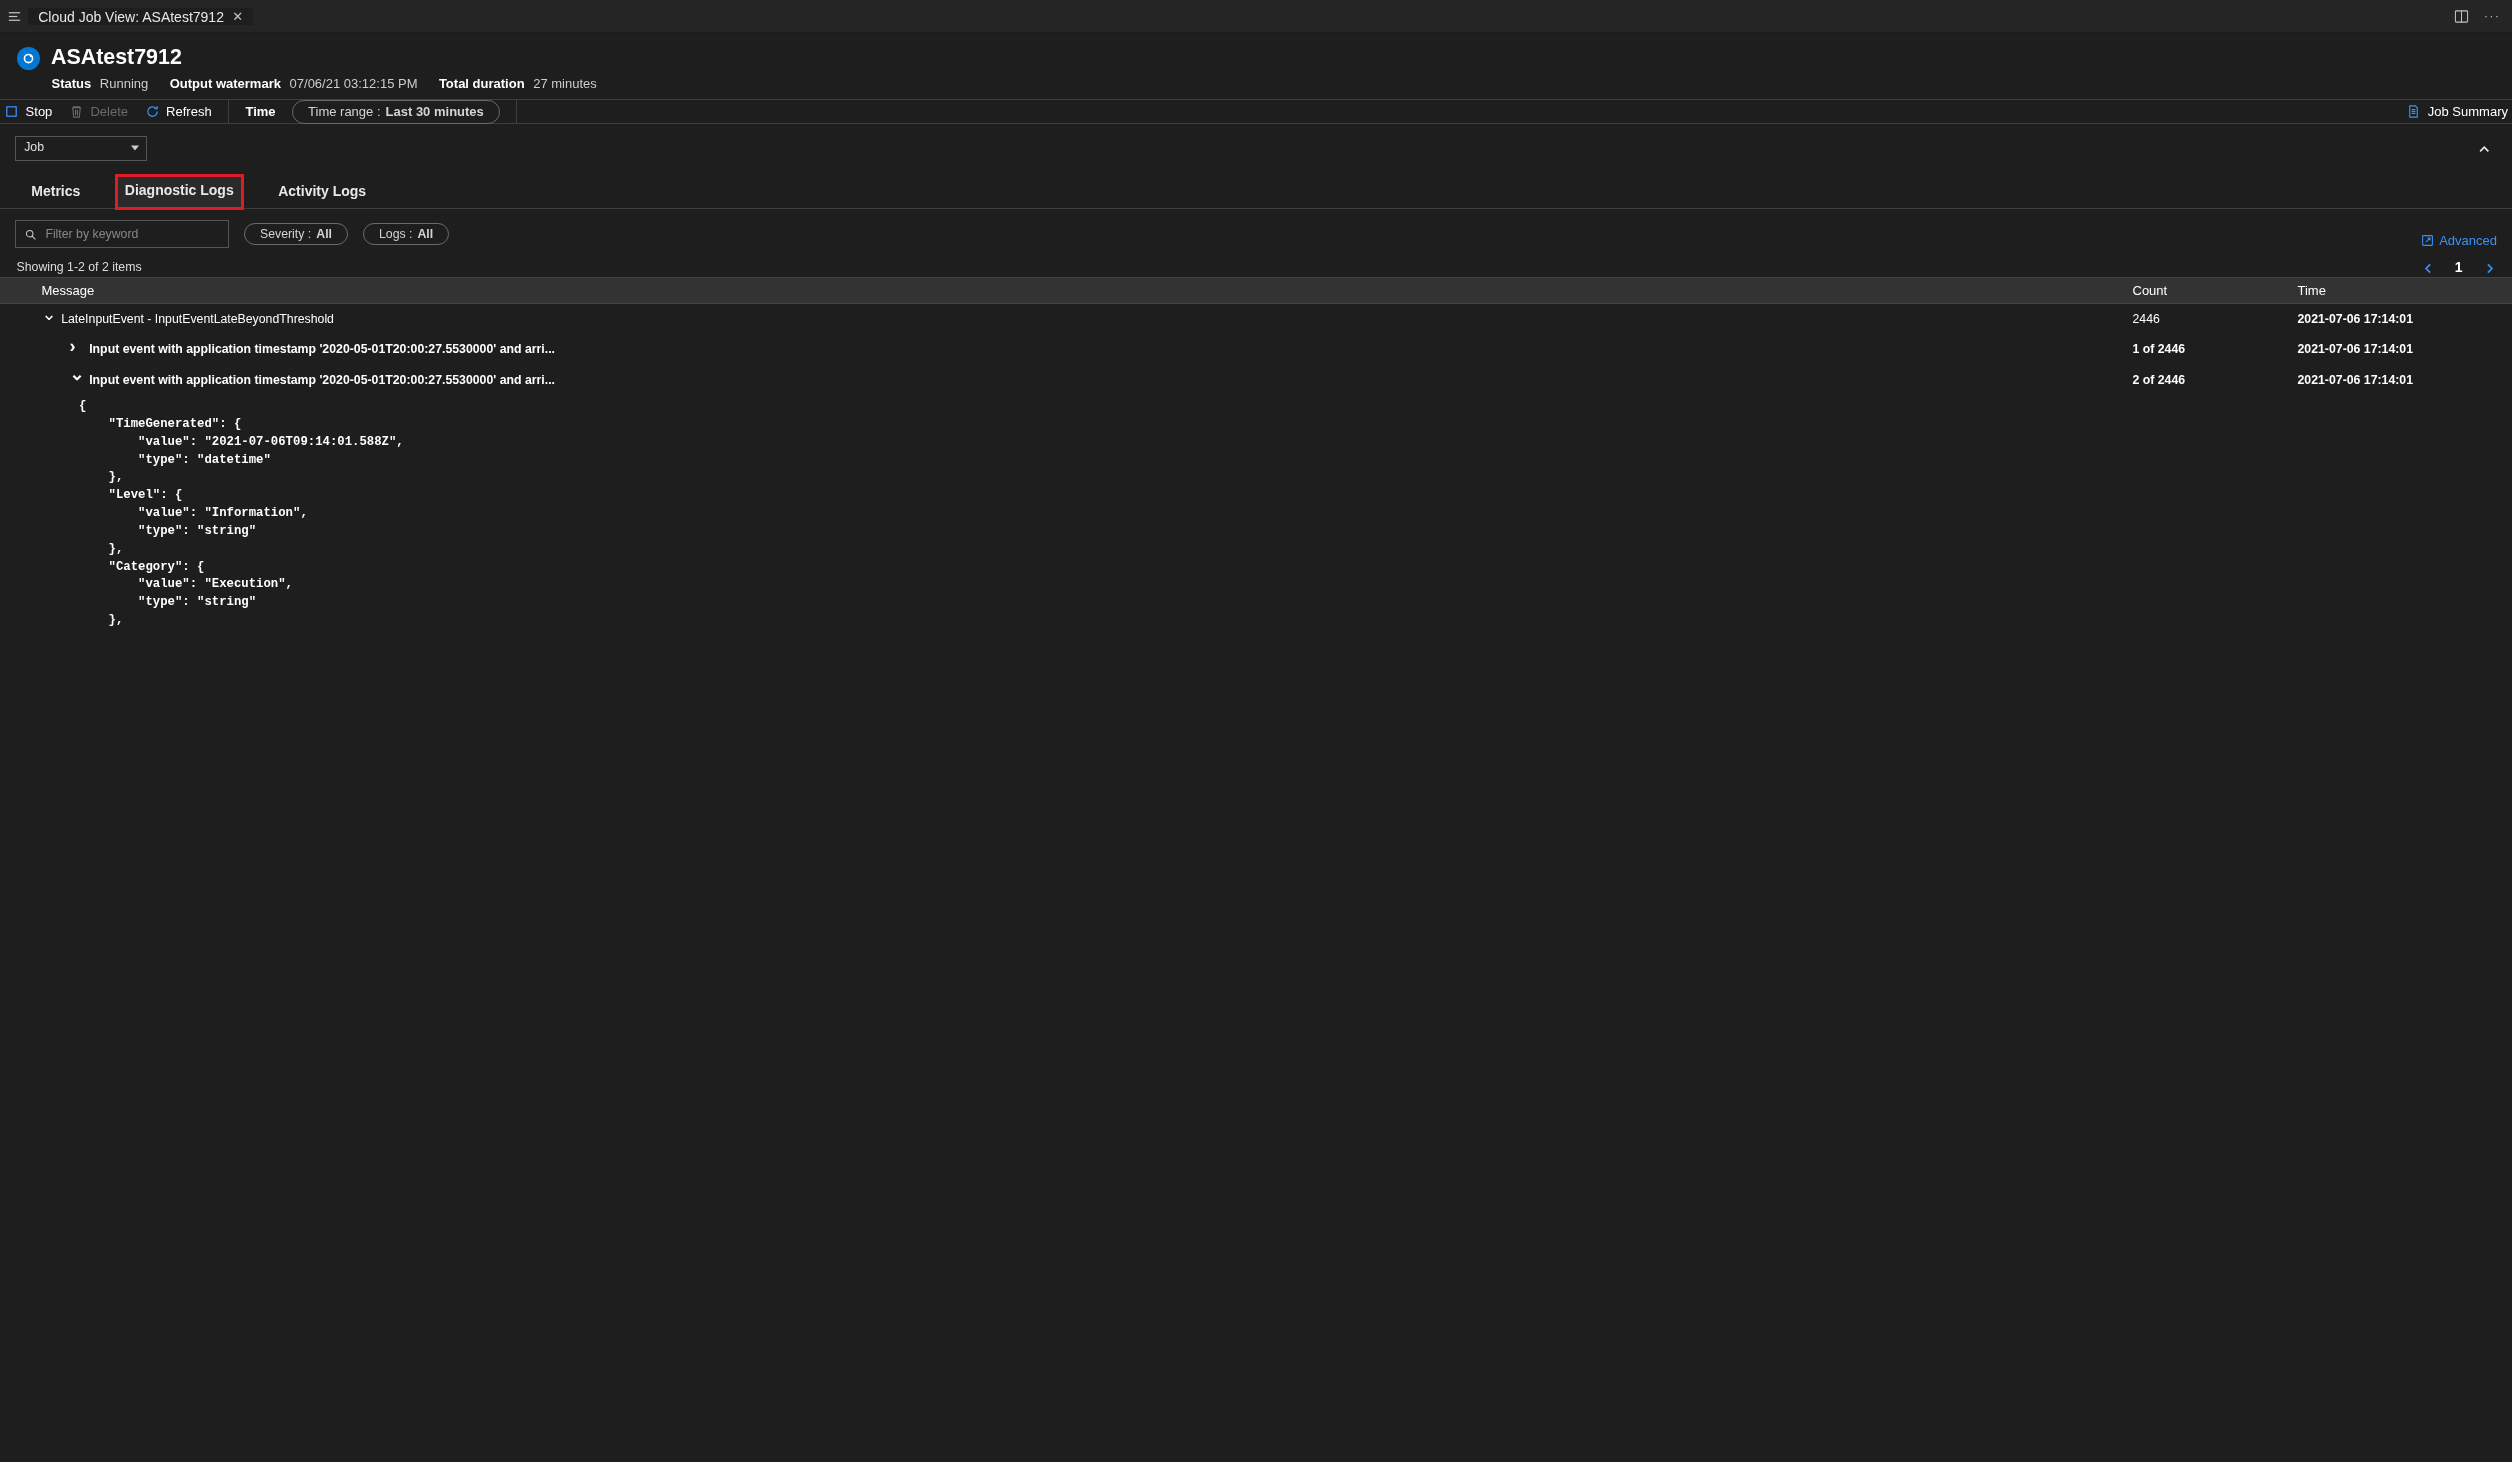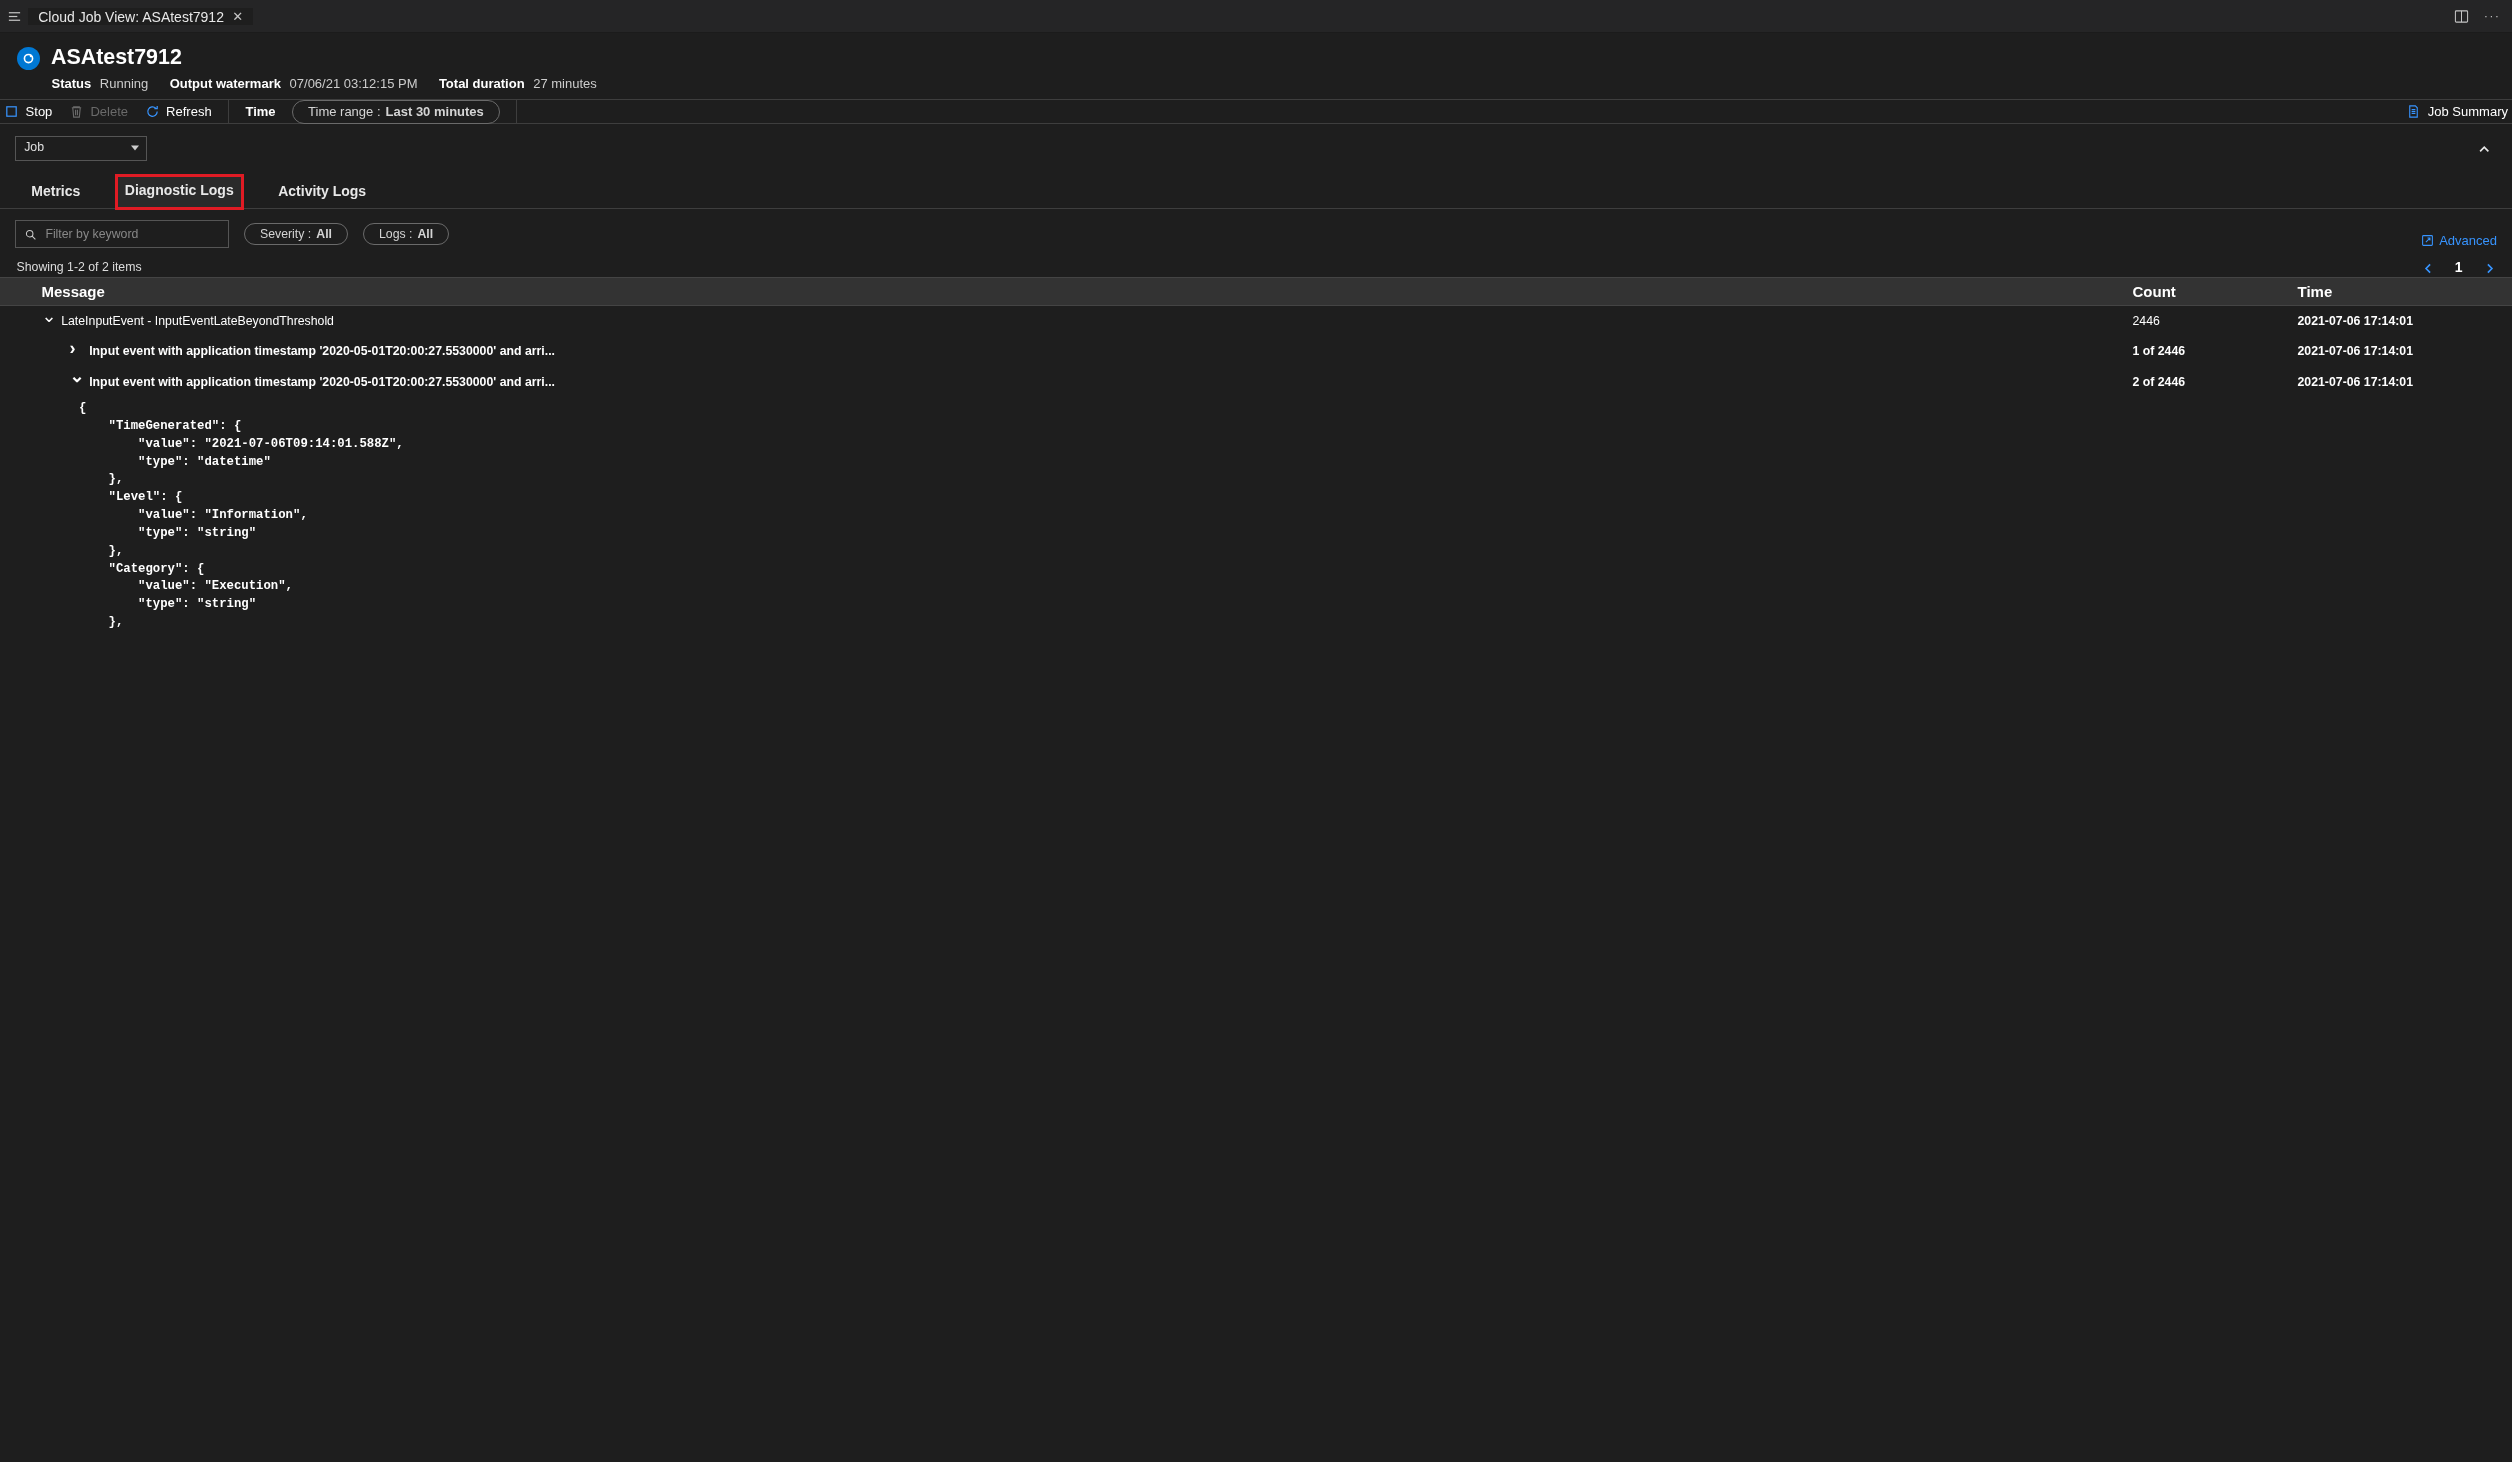--- a/index.html
+++ b/index.html
@@ -163,21 +163,21 @@
 
   
   .log-table { width:100%; }
   .log-table .thead {
     display:grid;
     grid-template-columns: 1fr 165px 198px;
     background:#333333;
     border-top:0.8px solid #444;
     border-bottom:0.8px solid #444;
     padding:5px 16.5px;
-    font-size:15px; font-weight:700; color:#ffffff;
+    font-size:13px; font-weight:400; color:#ffffff;
   }
   .log-table .thead > div:first-child { padding-left:25px; }
   .log-row {
     display:grid;
     grid-template-columns: 1fr 165px 198px;
     padding:8.2px 16.5px;
     font-size:12.3px; color:#ffffff;
     align-items:center;
   }
   .log-row.level-0 .msg-cell { padding-left:25px; font-weight:400; }

